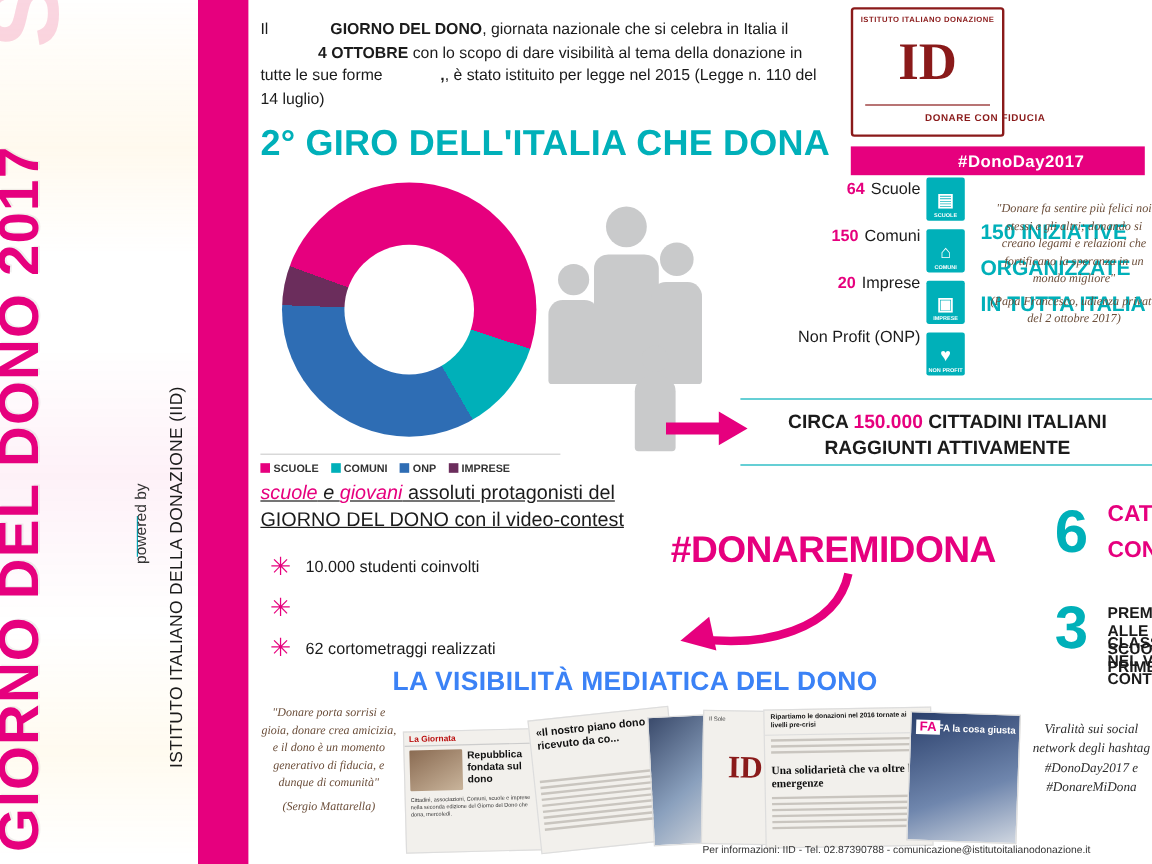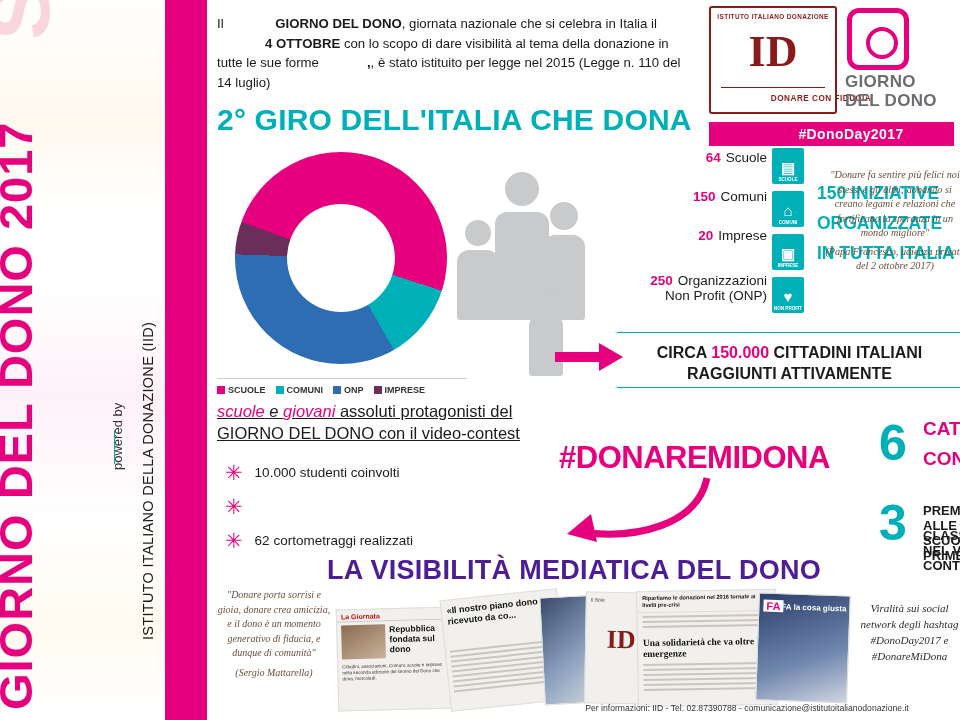--- a/index.html
+++ b/index.html
@@ -222,21 +222,21 @@
   .prem3 {
     position:absolute; left:672px; top:498px;
     font-size:50px; font-weight:bold; color:#00b0b9; line-height:50px;
   }
   .prem-lab1 { position:absolute; left:716px; top:503px; font-size:13px; font-weight:bold; color:#1b1b1b; }
   .prem-lab2 { position:absolute; left:716px; top:528px; font-size:13px; font-weight:bold; color:#1b1b1b; }
 
   
   .visib {
     position:absolute; left:120px; top:555px; width:540px;
-    font-size:27px; font-weight:bold; color:#4c1d95; letter-spacing:0.3px;
+    font-size:22px; font-weight:bold; color:#3b82f6; letter-spacing:0.3px;
   }
 
   
   .mattarella {
     position:absolute; left:8px; top:588px; width:118px;
     font-family:"Liberation Serif", serif; font-style:italic; font-size:10px;
     line-height:14.5px; color:#6b4e3a; text-align:center;
   }
 
   
@@ -276,25 +276,20 @@
       <span>Il </span><b>GIORNO DEL DONO</b><span>, giornata nazionale che si celebra in Italia il </span><b>4 OTTOBRE</b><span> con lo scopo di dare visibilità al tema della donazione in tutte le sue forme</span><b>,</b><span>, è stato istituito per legge nel 2015 (Legge n. 110 del 14 luglio)</span>
     </div>
 
     <div class="logo-block">
       <div class="logo-iid">
         <div class="ring-txt">ISTITUTO ITALIANO DONAZIONE</div>
         <div class="big-id">ID</div>
         <div class="line"></div>
         <div class="sub">DONARE CON FIDUCIA</div>
       </div>
-      <div class="logo-gdd">
-        <div class="mark"></div>
-        <div class="t1">GIORNO</div>
-        <div class="t2">DEL DONO</div>
-      </div>
       <div class="hashtag-bar">#DonoDay2017</div>
     </div>
 
     <div class="giro-title">2° GIRO DELL'ITALIA CHE DONA</div>
 
     <div class="donut-wrap">
       <div class="donut"></div>
     </div>
     <div class="legend-rule"></div>
     <div class="legend">
@@ -342,21 +337,20 @@
         </div>
       <div class="stat-row">
           <span class="num">150</span>
           <span>Comuni</span>
         </div>
       <div class="stat-row">
           <span class="num">20</span>
           <span>Imprese</span>
         </div>
       <div class="stat-row two">
-        <div style="text-align:right"><span class="num">250</span><span>Organizzazioni</span></div>
         <div style="text-align:right">Non Profit (ONP)</div>
       </div>
     </div>
 
     <div class="stat-icons">
       <div class="sicon">
           <span class="gl">▤</span>
           <span>SCUOLE</span>
         </div>
       <div class="sicon">

